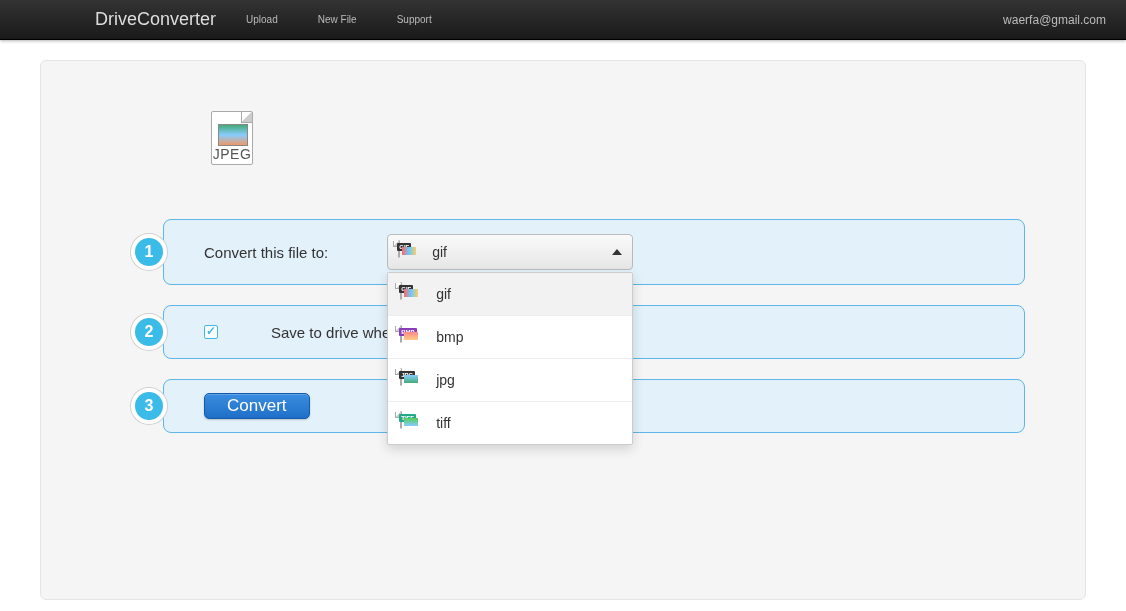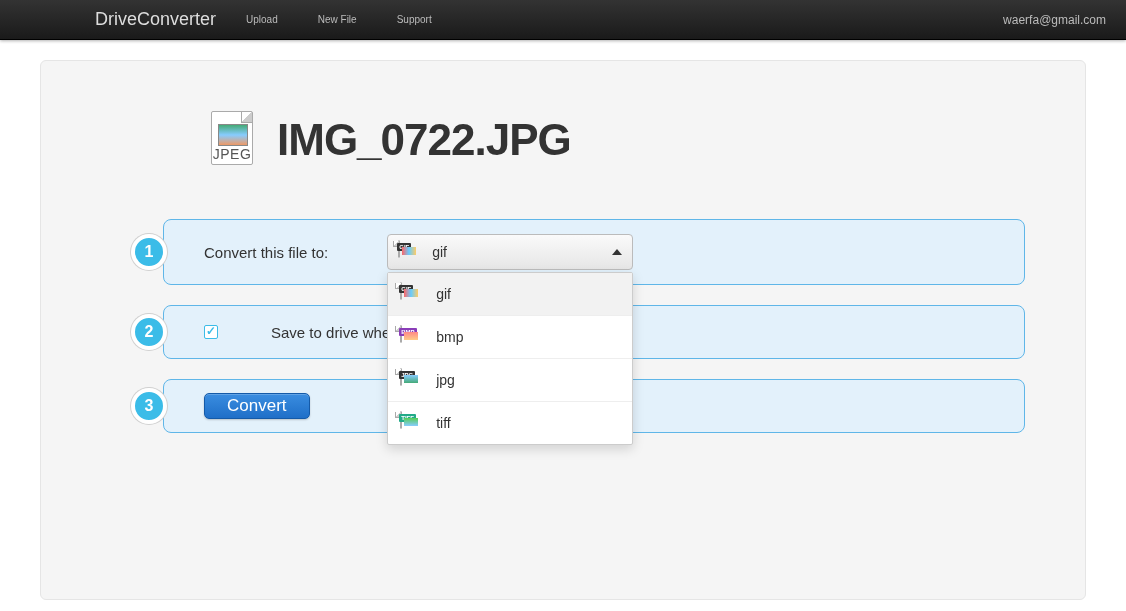--- a/index.html
+++ b/index.html
@@ -290,21 +290,20 @@
 <div class="main-wrap">
   <div class="card">
 
     <div class="file-header">
       <div class="file-icon">
         <div class="file-icon-page">
           <div class="thumb"></div>
           <div class="file-type-label">JPEG</div>
         </div>
       </div>
-      <div class="file-name">IMG_0722.JPG</div>
     </div>
 
     <div class="steps">
 
       <div class="step-row">
         <div class="step-badge">1</div>
         <div class="step-box">
           <span class="step-label">Convert this file to:</span>
 
           <div class="dropdown">

